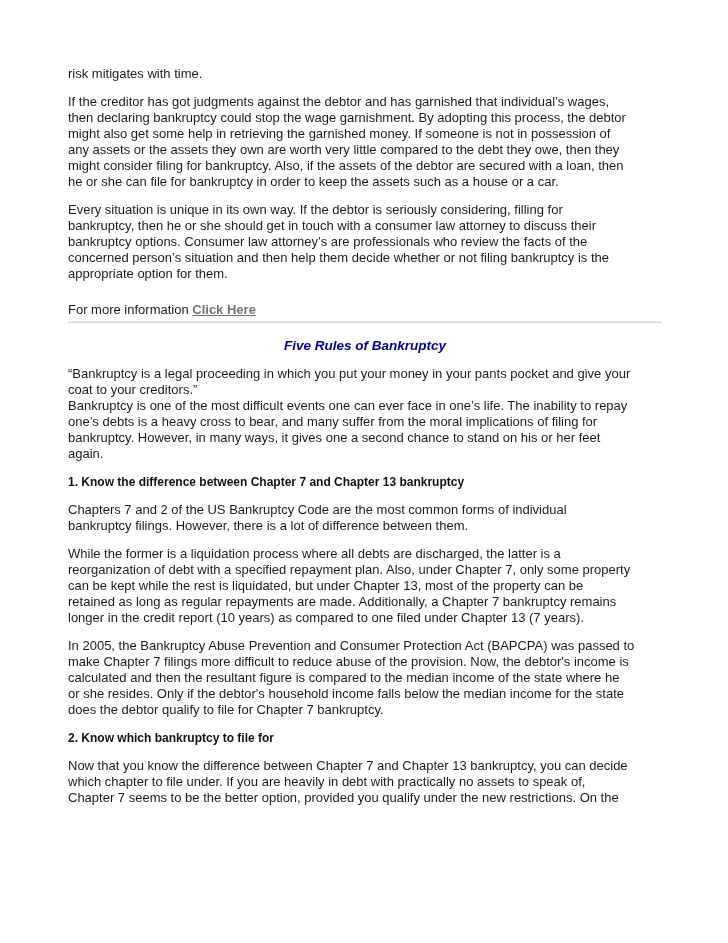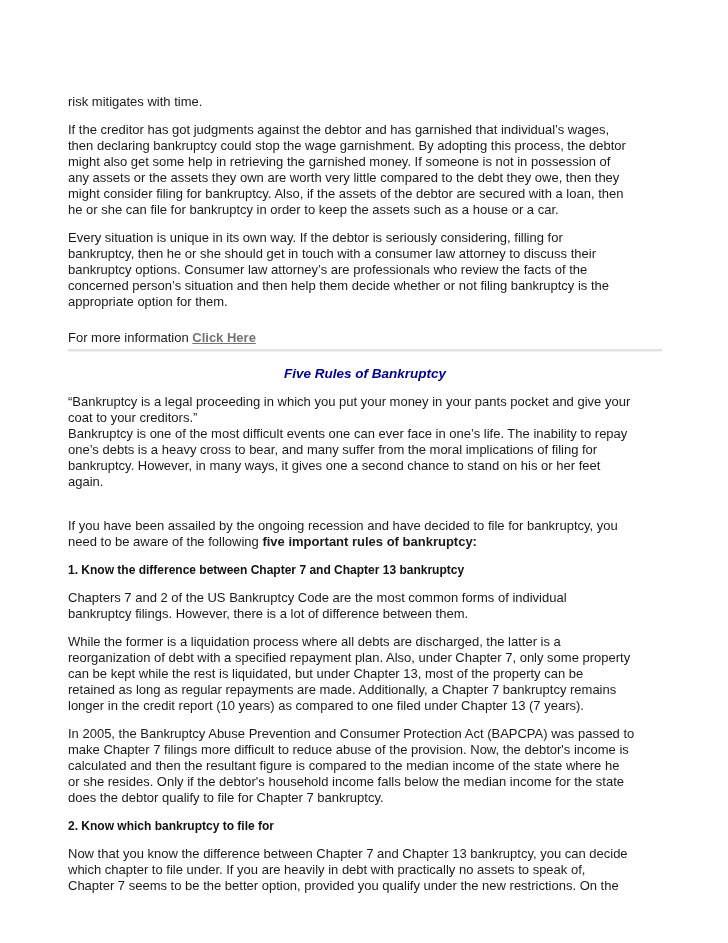--- a/index.html
+++ b/index.html
@@ -9,21 +9,20 @@
     background: #ffffff;
     overflow: hidden;
     font-family: "Liberation Sans", "DejaVu Sans", sans-serif;
     font-size: 13px;
     line-height: 16px;
     color: #1a1a1a;
   }
   .doc {
     padding: 66px 66px 0 68px;
     width: 594px;
-    margin-top: 28px;
   }
   .para {
     margin: 0 0 12px 0;
     white-space: pre-line;
   }
   .more-info-line {
     margin: 20px 0 0 0;
     white-space: normal;
   }
   .link {
@@ -95,24 +94,20 @@
   <div class="page-heading">Five Rules of Bankruptcy</div>
 
   <p class="quote-para">“Bankruptcy is a legal proceeding in which you put your money in your pants pocket and give your
 coat to your creditors.”</p>
 
   <p class="para">Bankruptcy is one of the most difficult events one can ever face in one’s life. The inability to repay
 one’s debts is a heavy cross to bear, and many suffer from the moral implications of filing for
 bankruptcy. However, in many ways, it gives one a second chance to stand on his or her feet
 again.</p>
 
-  <p class="para">
-    <span>If you have been assailed by the ongoing recession and have decided to file for bankruptcy, you
-need to be aware of the following </span><span class="bold-inline">five important rules of bankruptcy:</span>
-  </p>
 
   <h3 class="section-heading">1. Know the difference between Chapter 7 and Chapter 13 bankruptcy</h3>
 
   <p class="para">Chapters 7 and 2 of the US Bankruptcy Code are the most common forms of individual
 bankruptcy filings. However, there is a lot of difference between them.</p>
 
   <p class="para">While the former is a liquidation process where all debts are discharged, the latter is a
 reorganization of debt with a specified repayment plan. Also, under Chapter 7, only some property
 can be kept while the rest is liquidated, but under Chapter 13, most of the property can be
 retained as long as regular repayments are made. Additionally, a Chapter 7 bankruptcy remains

